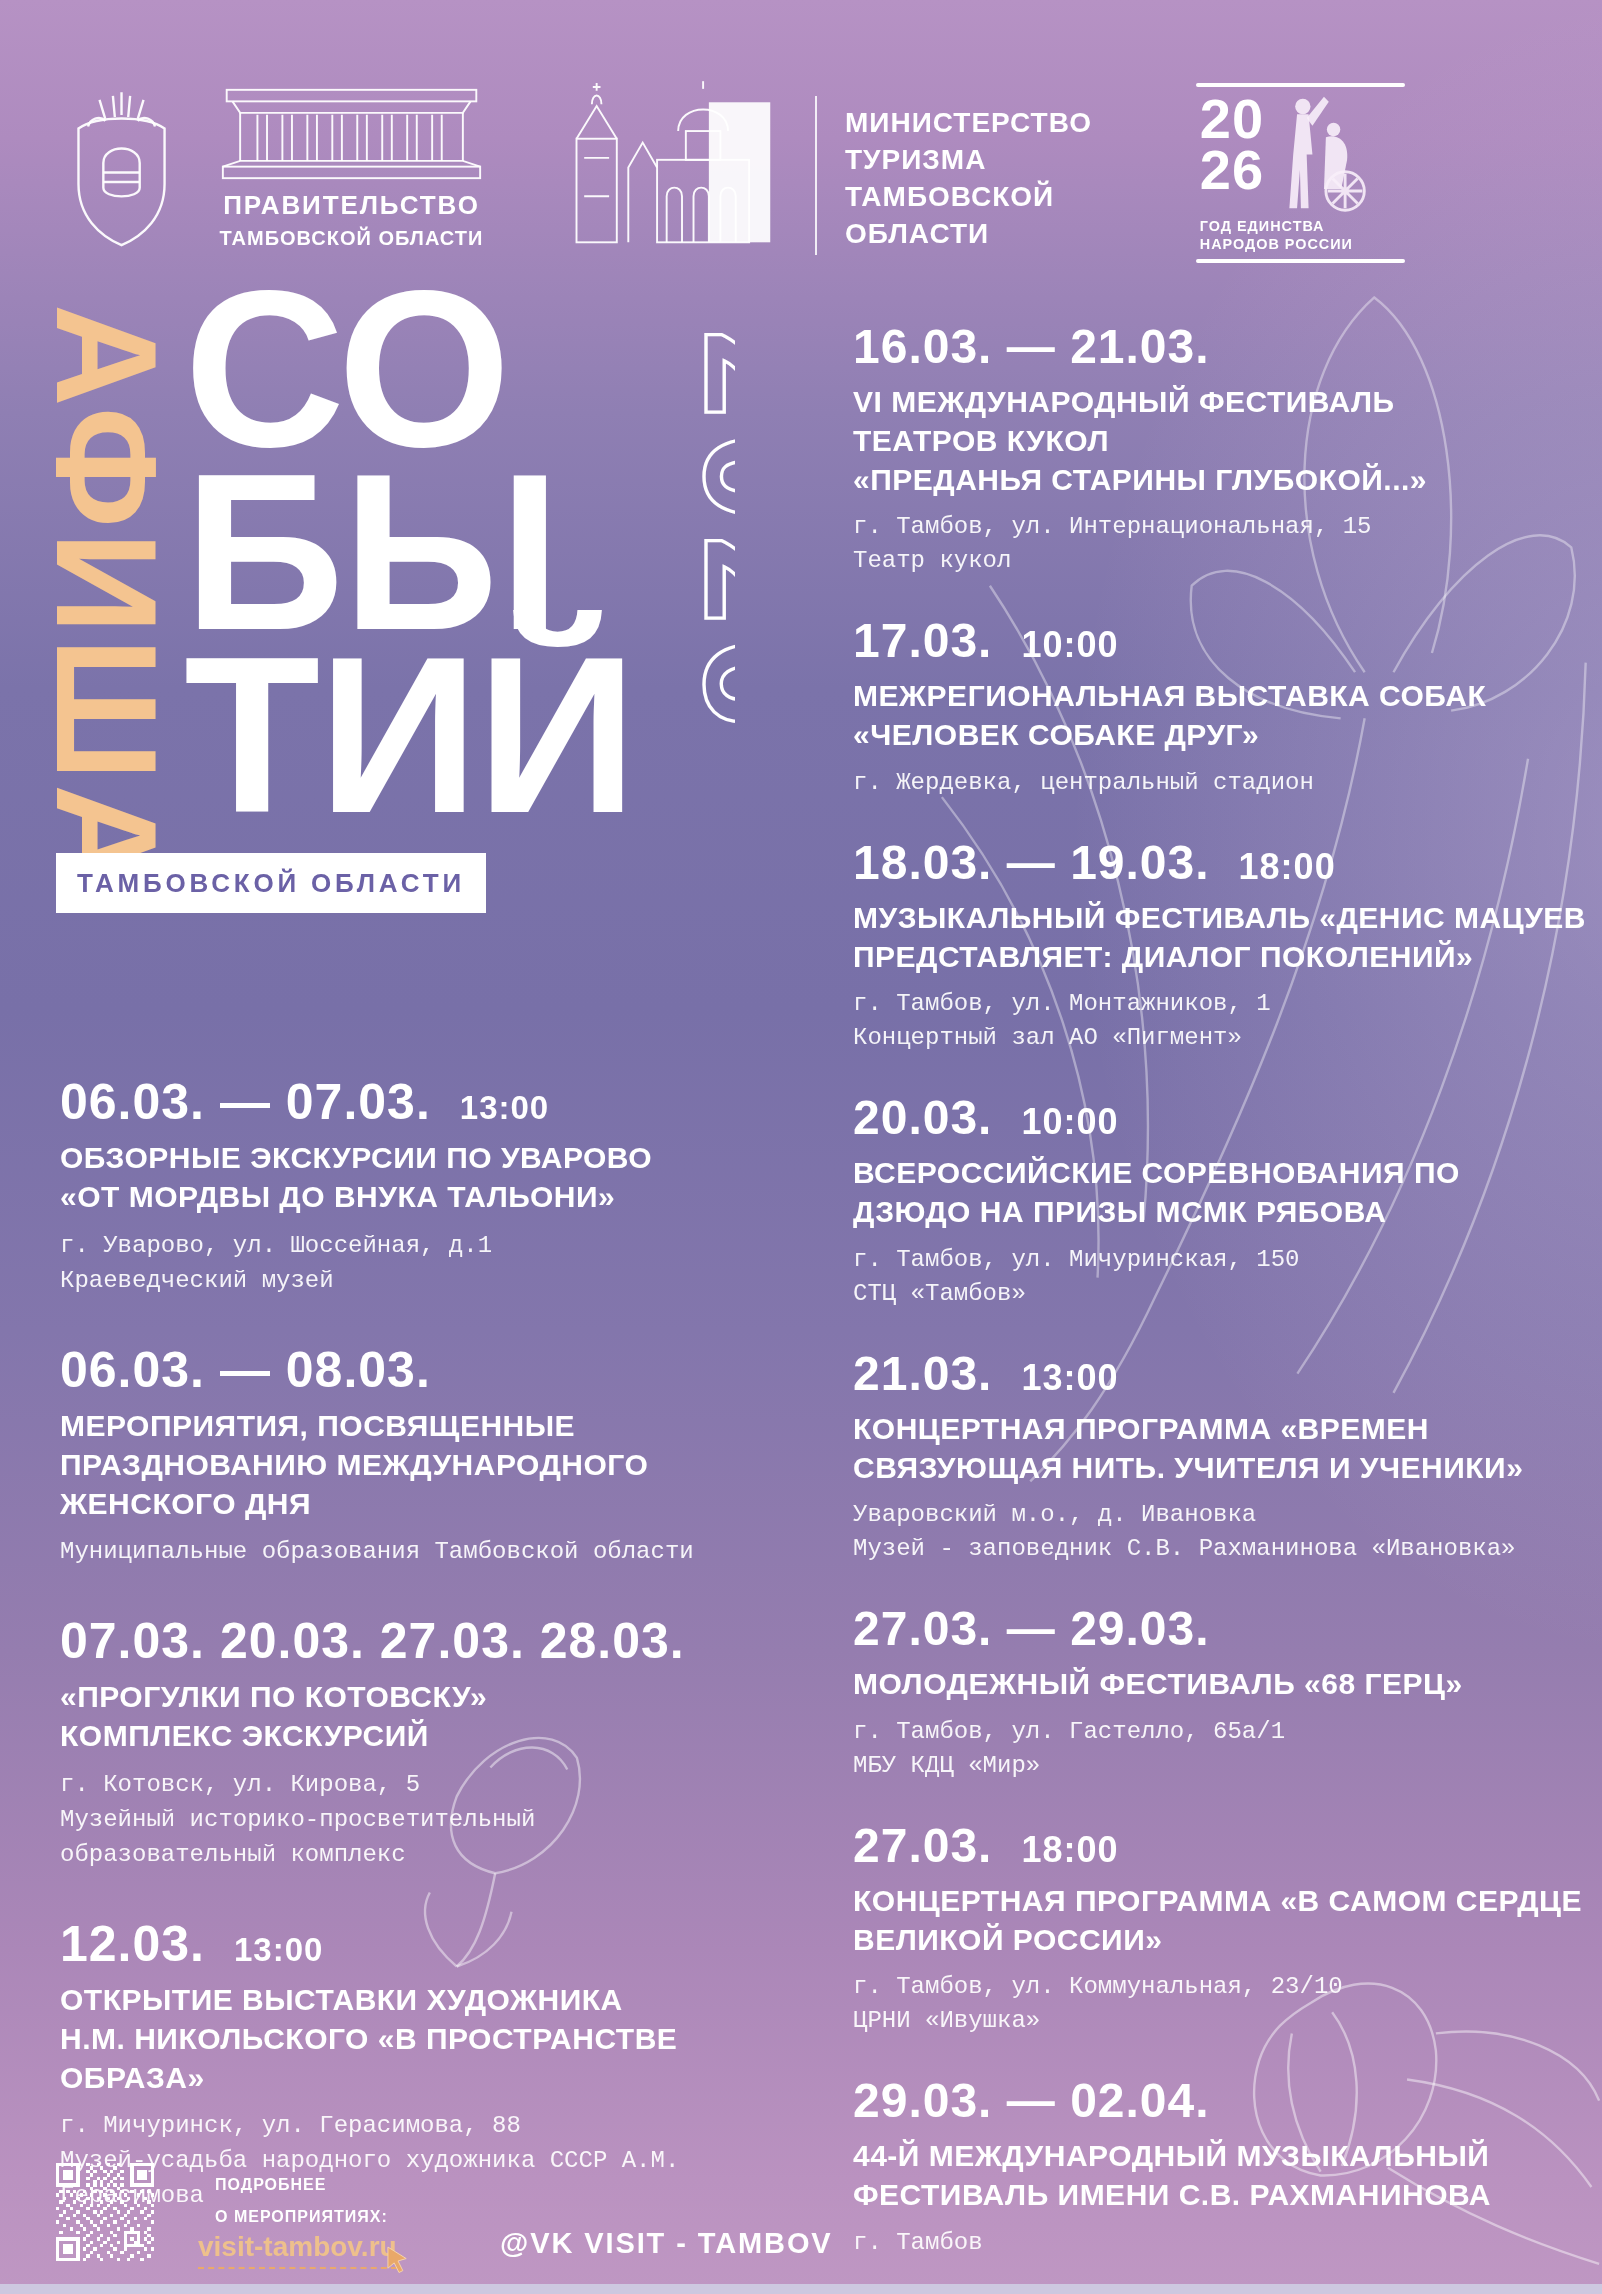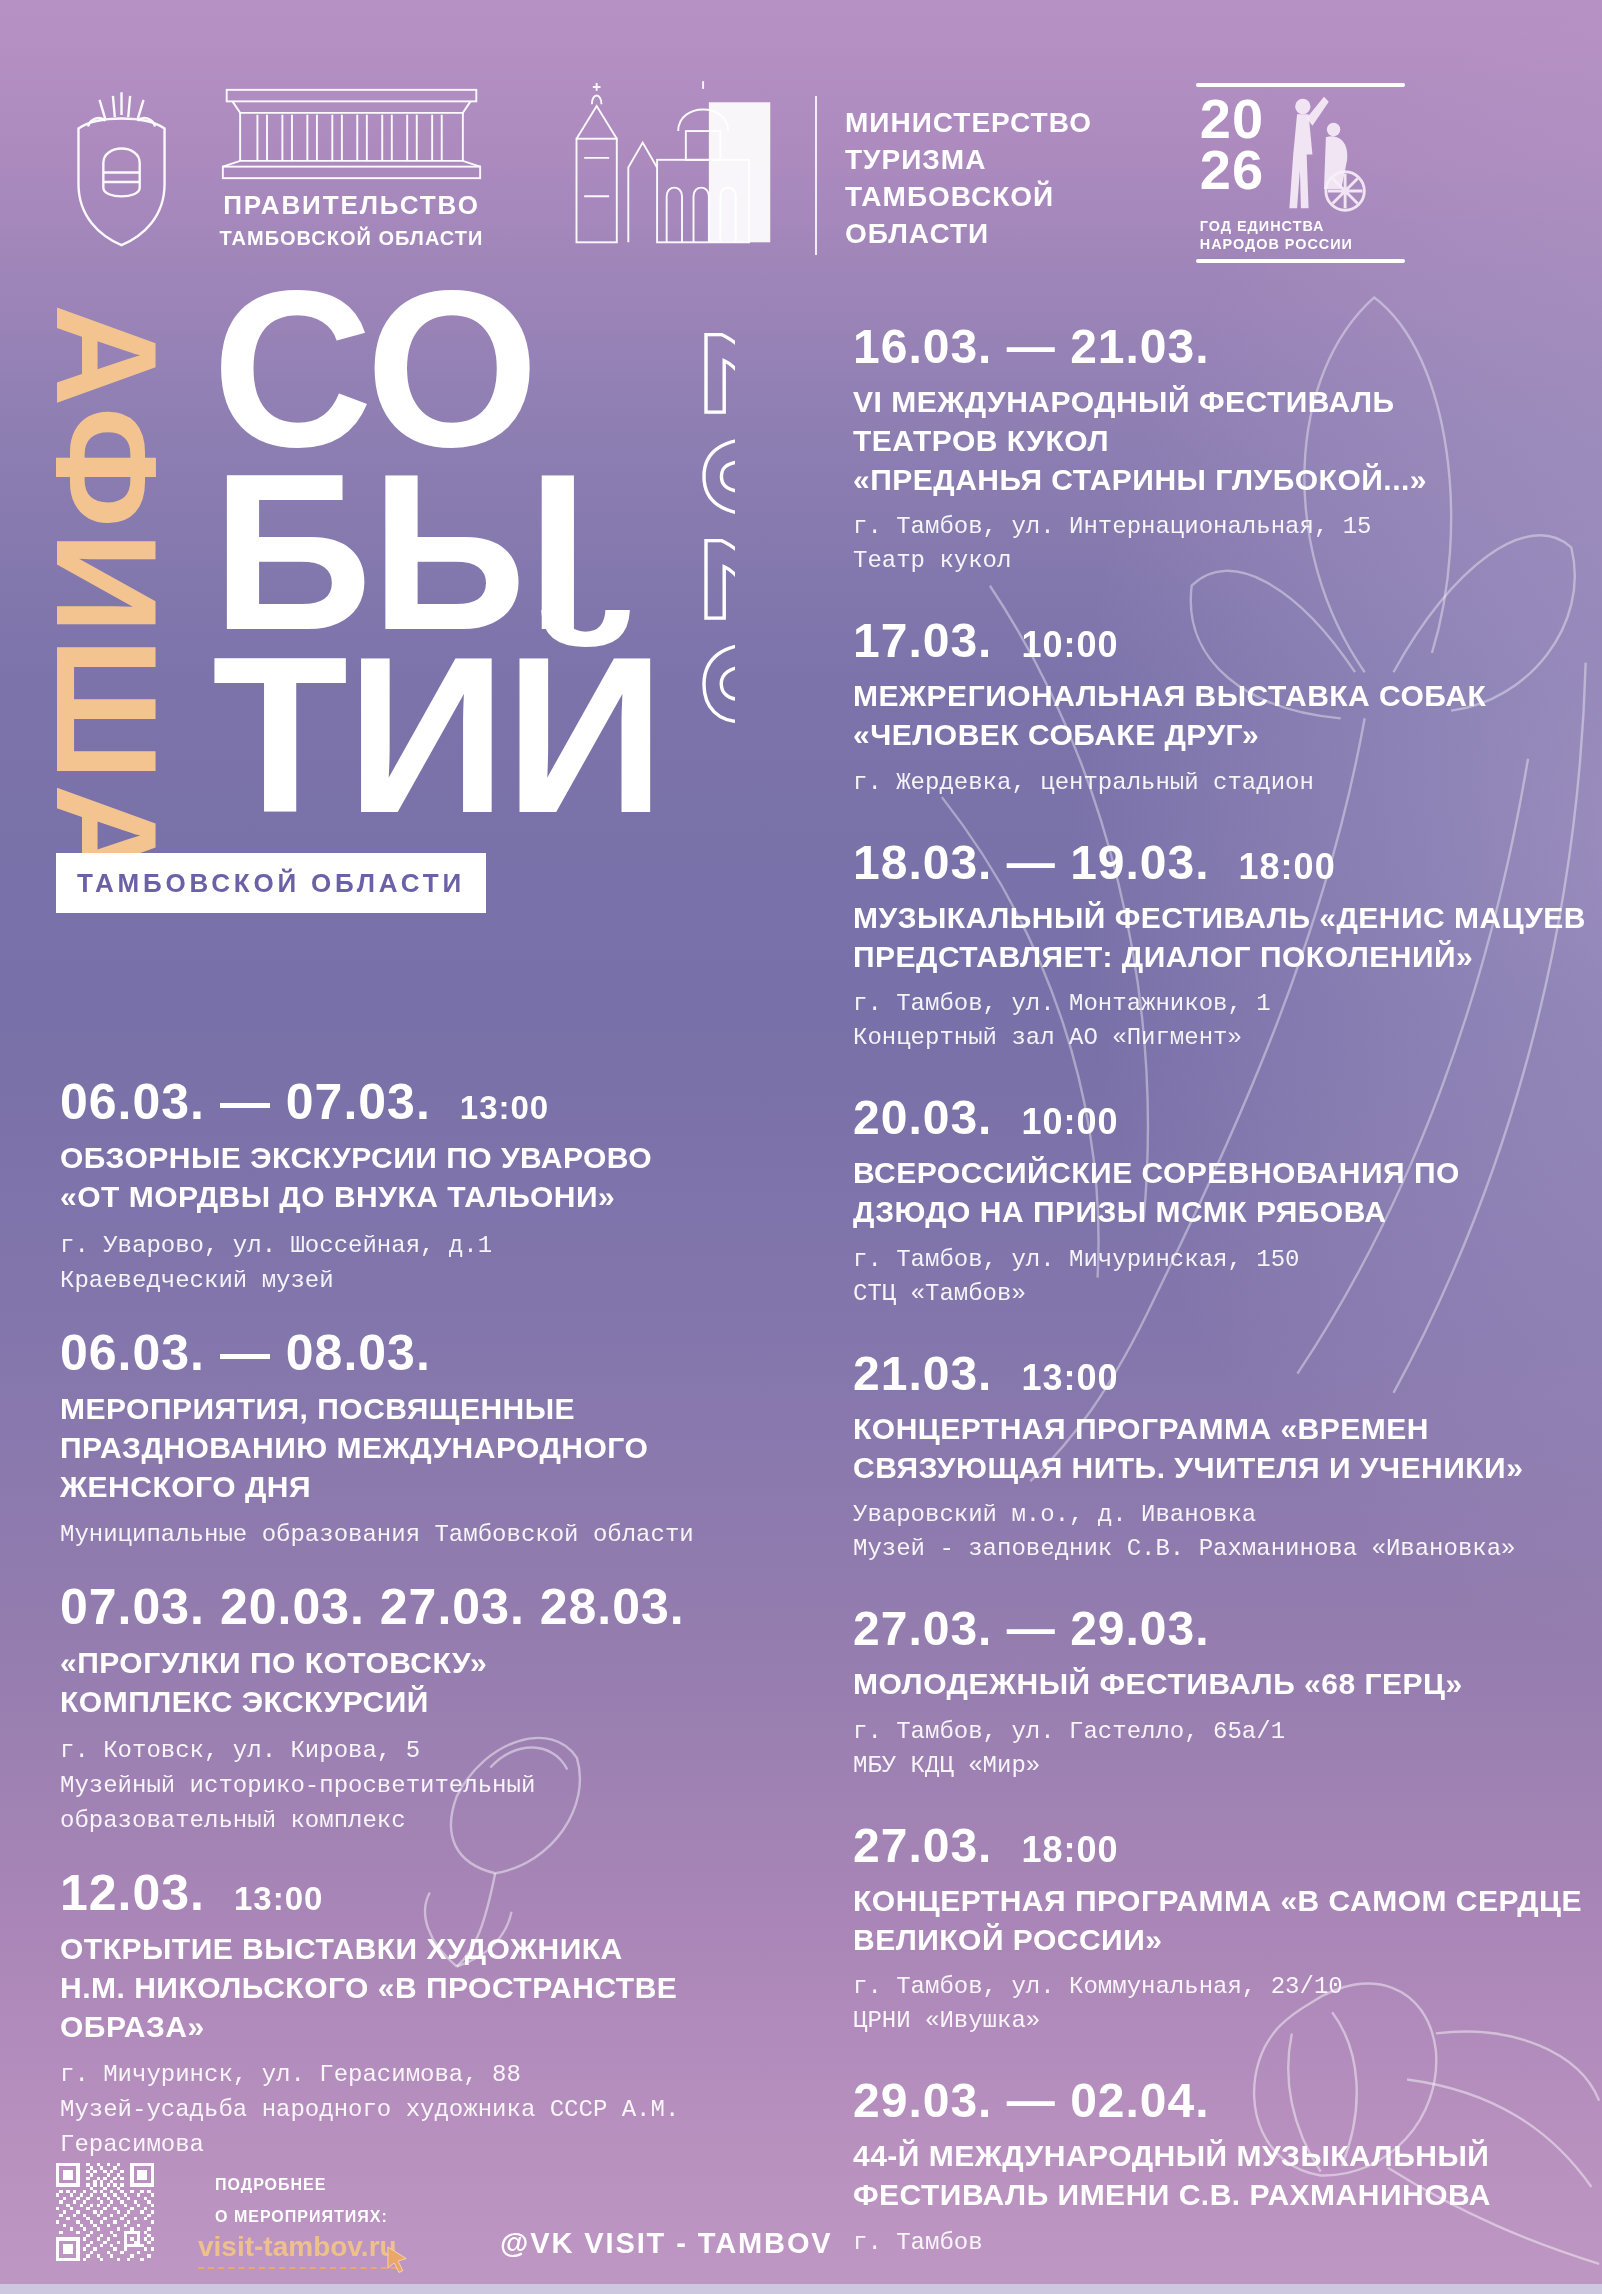--- a/index.html
+++ b/index.html
@@ -24,34 +24,34 @@
   .yrow{display:flex;align-items:flex-start;padding:5.8px 0 0 3.8px;height:123px;}
   .ydigits{font-size:56px;font-weight:bold;line-height:.92;letter-spacing:1px;white-space:pre-line;}
   .ycaption{font-size:14.4px;font-weight:bold;line-height:1.25;letter-spacing:1px;white-space:pre-line;padding:1.9px 0 5.8px 3.8px;}
   
   .afisha{
     position:absolute;left:35px;top:304px;height:576px;
     writing-mode:vertical-rl;font-size:142px;font-weight:bold;letter-spacing:3.8px;
     color:#f4c490;line-height:1;
   }
   .sobytiy{
-    position:absolute;left:212px;top:277px;
+    position:absolute;left:184px;top:277px;
     font-size:223px;font-weight:bold;line-height:183px;letter-spacing:-1.9px;color:#fff;
   }
   .region-box{
     position:absolute;left:56px;top:853px;background:#fff;color:#6b61a6;
     font-size:26px;font-weight:bold;letter-spacing:3.8px;padding:15.4px 21px 13.4px 21px;
   }
   .month{
     position:absolute;left:54px;top:941px;color:#f4bc82;
     font-size:83px;font-weight:bold;letter-spacing:1.9px;
   }
   
   .col{position:absolute;display:flex;flex-direction:column;}
-  .col-left{left:60px;top:1076px;width:769px;gap:29px;}
+  .col-left{left:60px;top:1076px;width:769px;gap:46px;}
   .col-right{left:853px;top:322px;width:749px;gap:38px;}
   .evt .dates{font-size:50px;font-weight:bold;letter-spacing:1px;line-height:1.05;}
   .col-right .evt .dates{font-size:48px;}
   .evt .time{font-size:33px;font-weight:bold;margin-left:29px;letter-spacing:1px;}
   .col-right .evt .time{font-size:36px;}
   .evt .title{font-size:30px;font-weight:bold;line-height:39px;margin-top:9.6px;letter-spacing:0.5px;}
   .evt .venue{font-size:24px;font-weight:normal;line-height:35px;margin-top:11.5px;color:rgba(255,255,255,.92);font-family:Liberation Mono, monospace;}
   .col-right .evt .venue{line-height:34px;}
   
   .qr{position:absolute;left:56px;top:2163px;}

